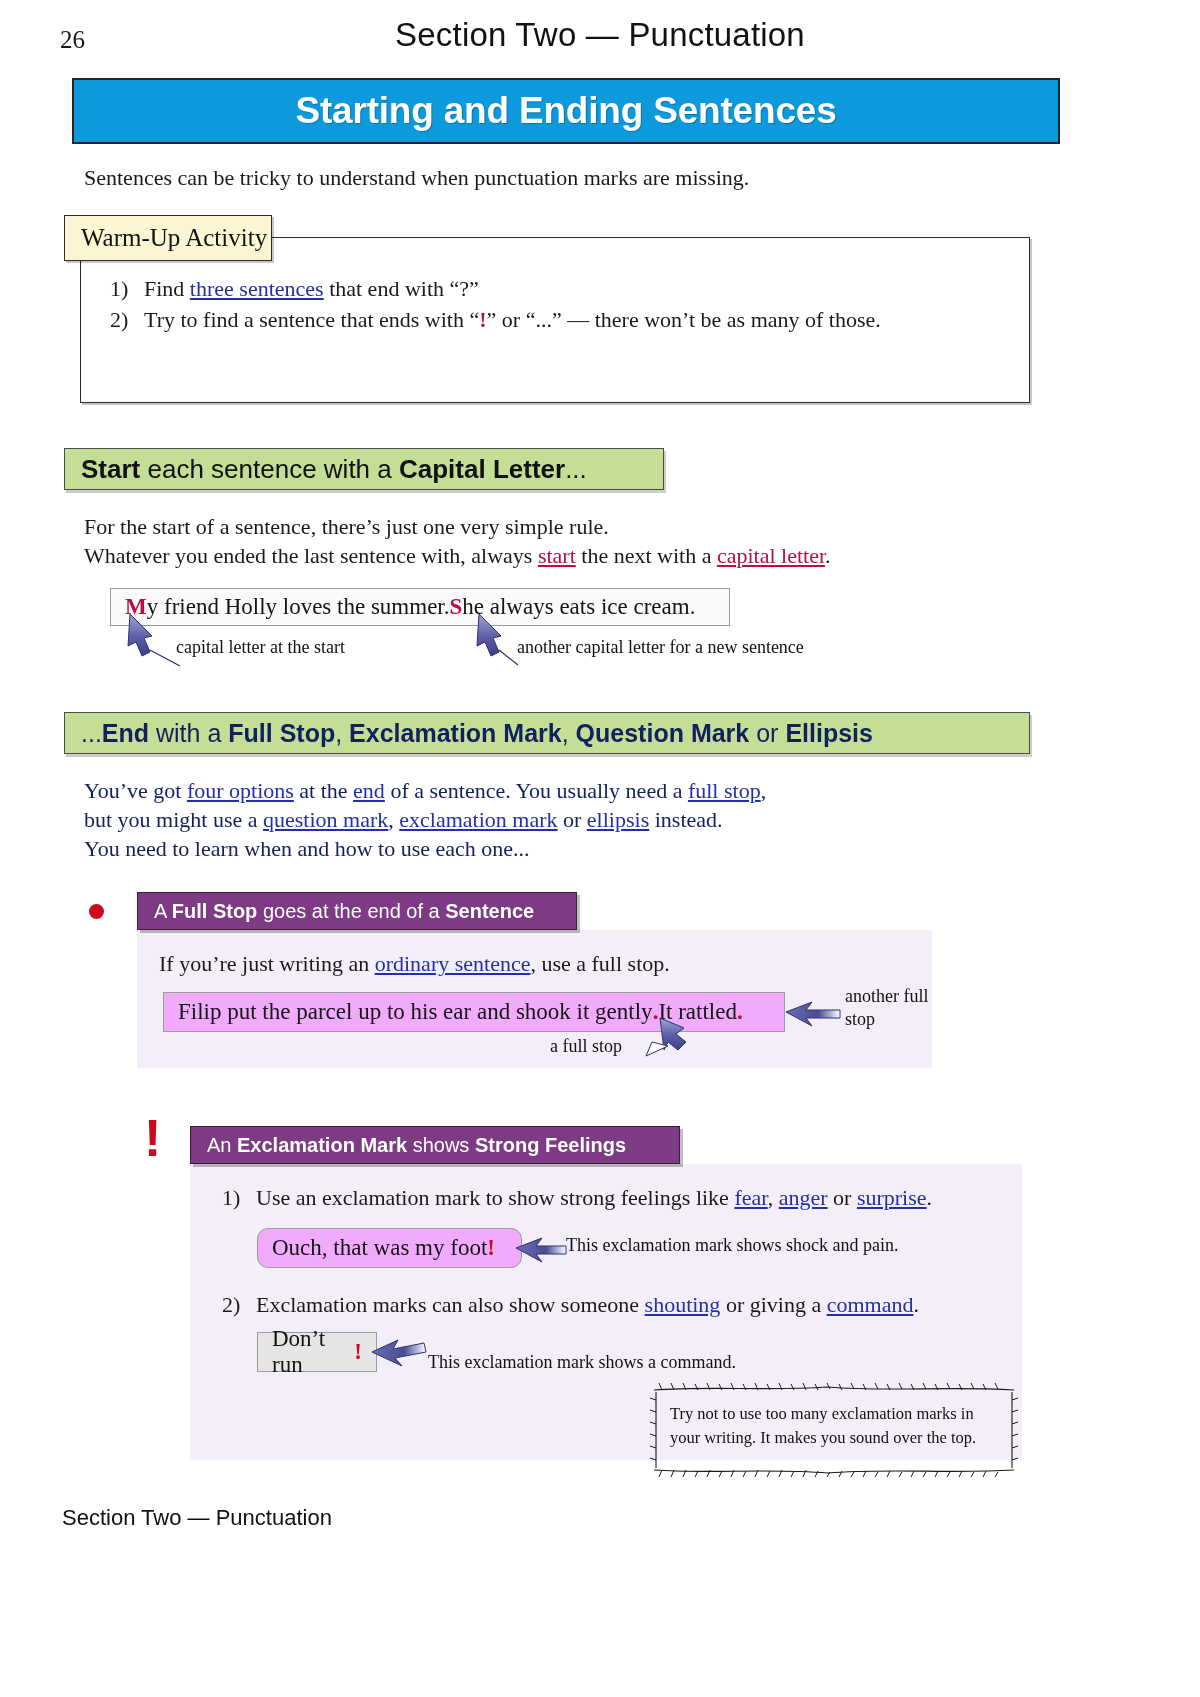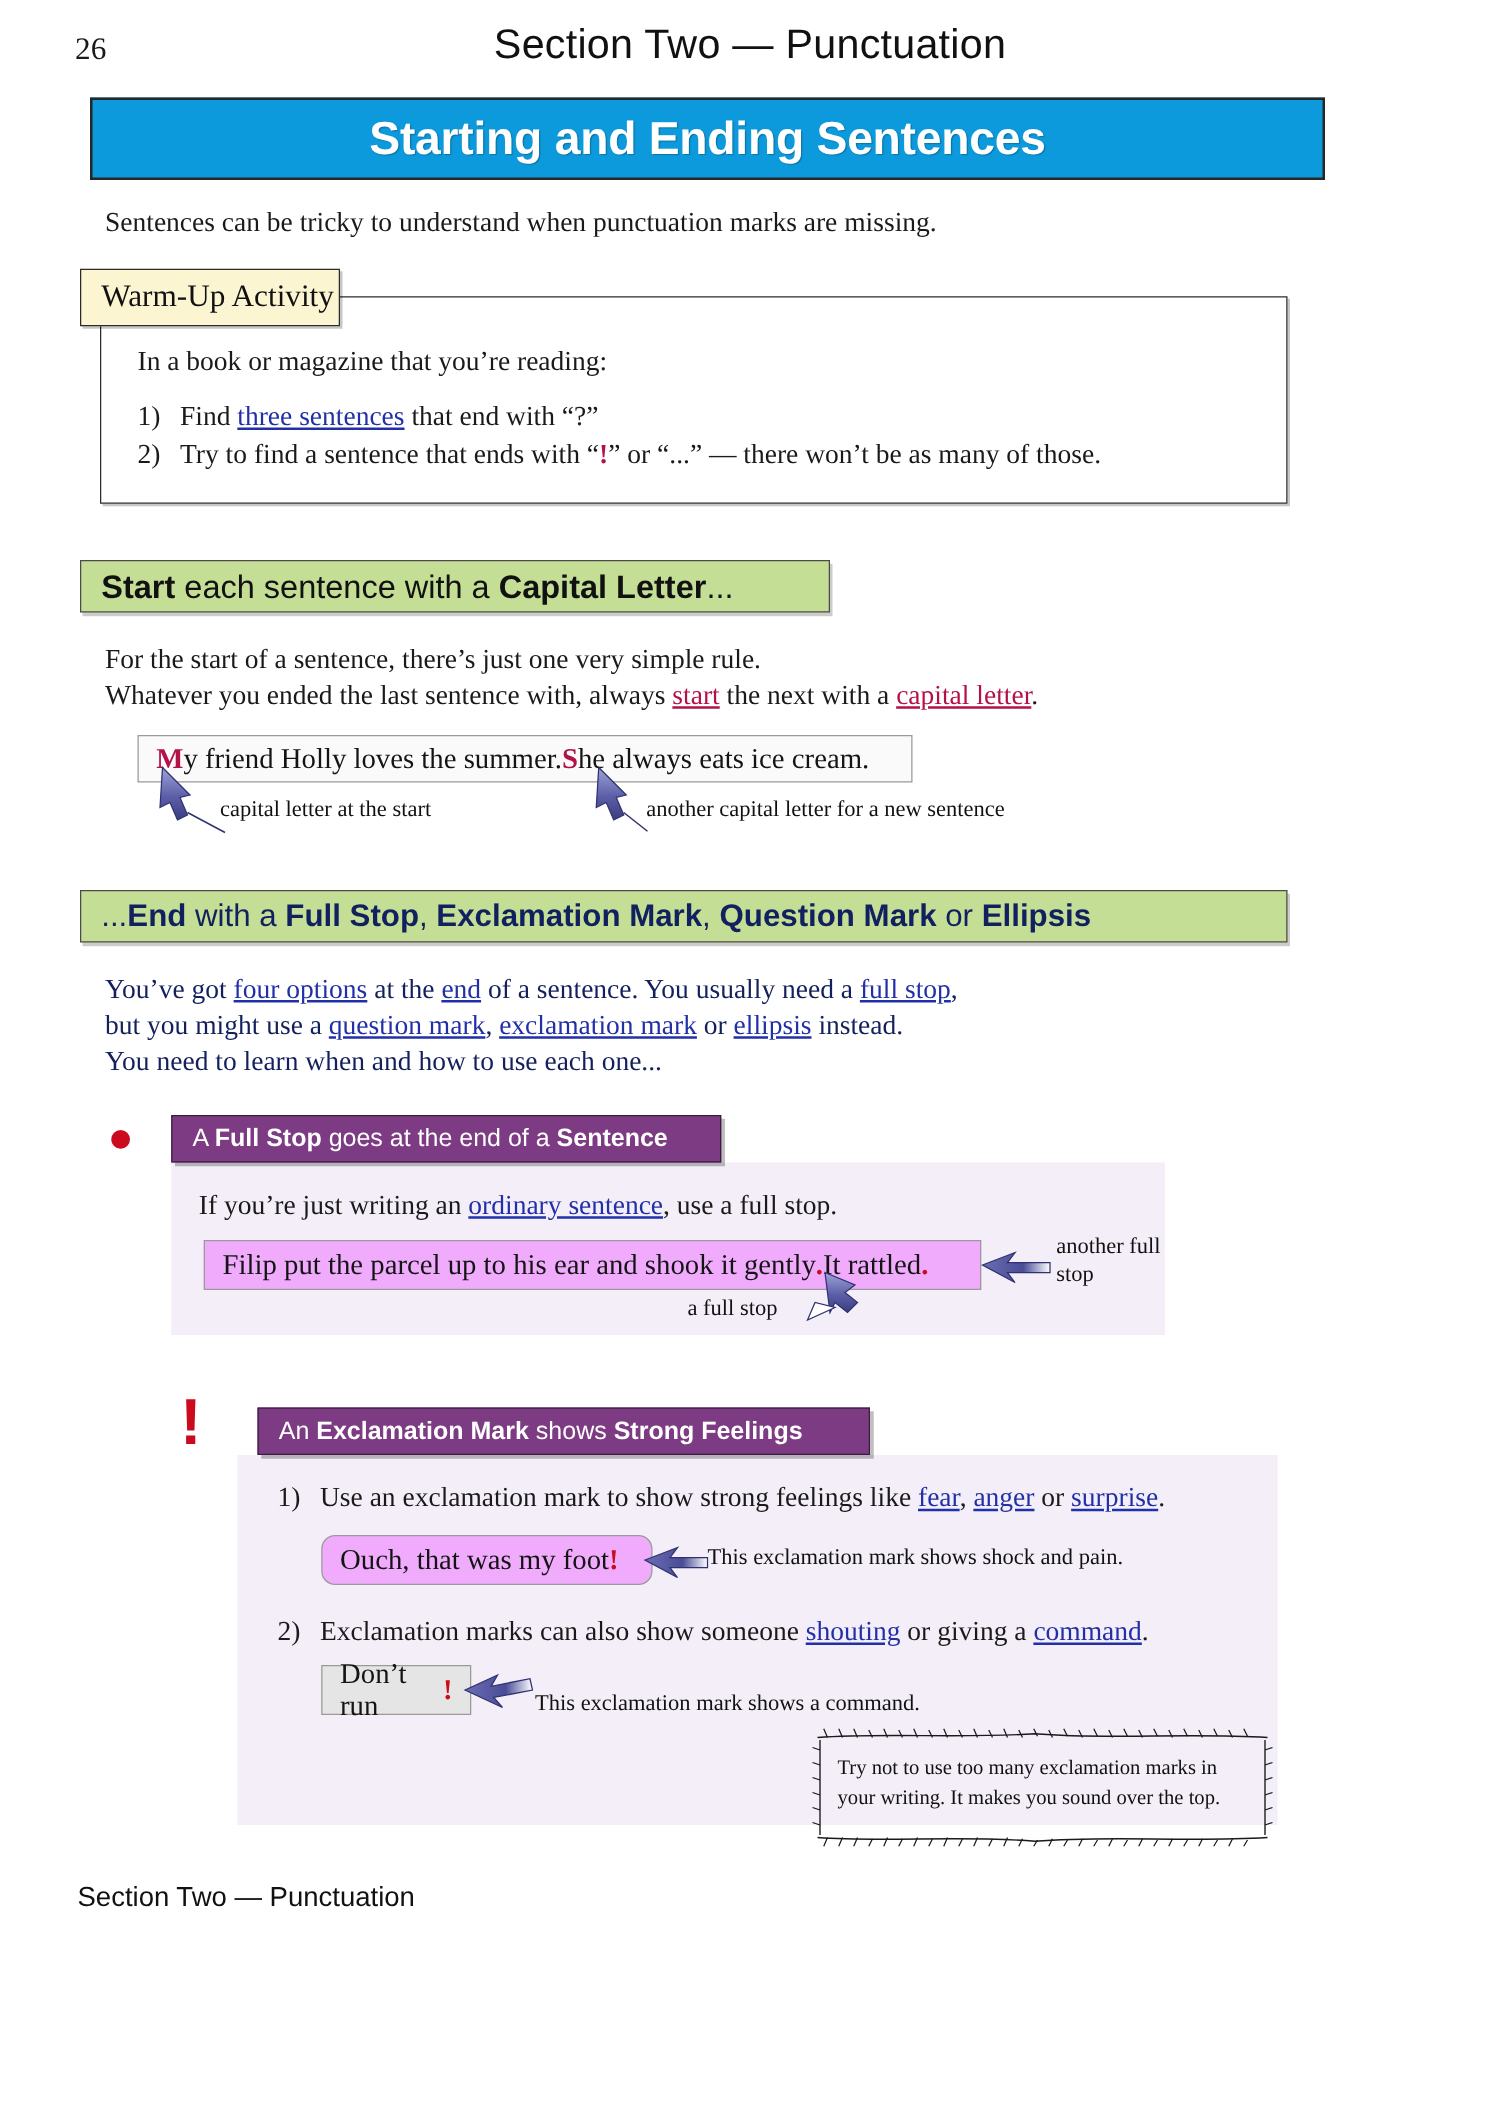--- a/index.html
+++ b/index.html
@@ -199,21 +199,21 @@
     border: 1.5px solid #3d1c42;
     box-shadow: 3px 3px 0 rgba(0,0,0,0.25);
     display: flex;
     align-items: center;
     padding-left: 16px;
     color: #ffffff;
   }
   .purple-bar-text { font-size: 20px; }
   .purple-bar-text b { font-weight: bold; }
   #purple-bar-fullstop { left: 137px; top: 892px; width: 440px; height: 38px; }
-  #purple-bar-exclam { left: 190px; top: 1126px; width: 490px; height: 38px; margin-left: 16px; }
+  #purple-bar-exclam { left: 190px; top: 1126px; width: 490px; height: 38px; }
 
   
   .lav-panel {
     position: absolute;
     background: #f3eef8;
   }
   #lav-fullstop { left: 137px; top: 930px; width: 795px; height: 138px; }
   #lav-exclam { left: 190px; top: 1164px; width: 832px; height: 296px; }
 
   
@@ -282,21 +282,20 @@
 <div class="title-banner">
   <div class="title-banner-text">Starting and Ending Sentences</div>
 </div>
 
 <div class="intro-line">Sentences can be tricky to understand when punctuation marks are missing.</div>
 
 <div class="warmup-wrap">
   <div class="warmup-body"></div>
   <div class="warmup-tab">Warm-Up Activity</div>
   <div class="warmup-content">
-    <div class="lead">In a book or magazine that you’re reading:</div>
     <div class="wu-item">
       <span class="wu-num">1)</span>
       <span><span>Find </span><span class="lnk-blue">three sentences</span><span> that end with “?”</span></span>
     </div>
     <div class="wu-item">
       <span class="wu-num">2)</span>
       <span><span>Try to find a sentence that ends with “</span><span class="cap-red">!</span><span>” or “...” — there won’t be as many of those.</span></span>
     </div>
   </div>
 </div>

